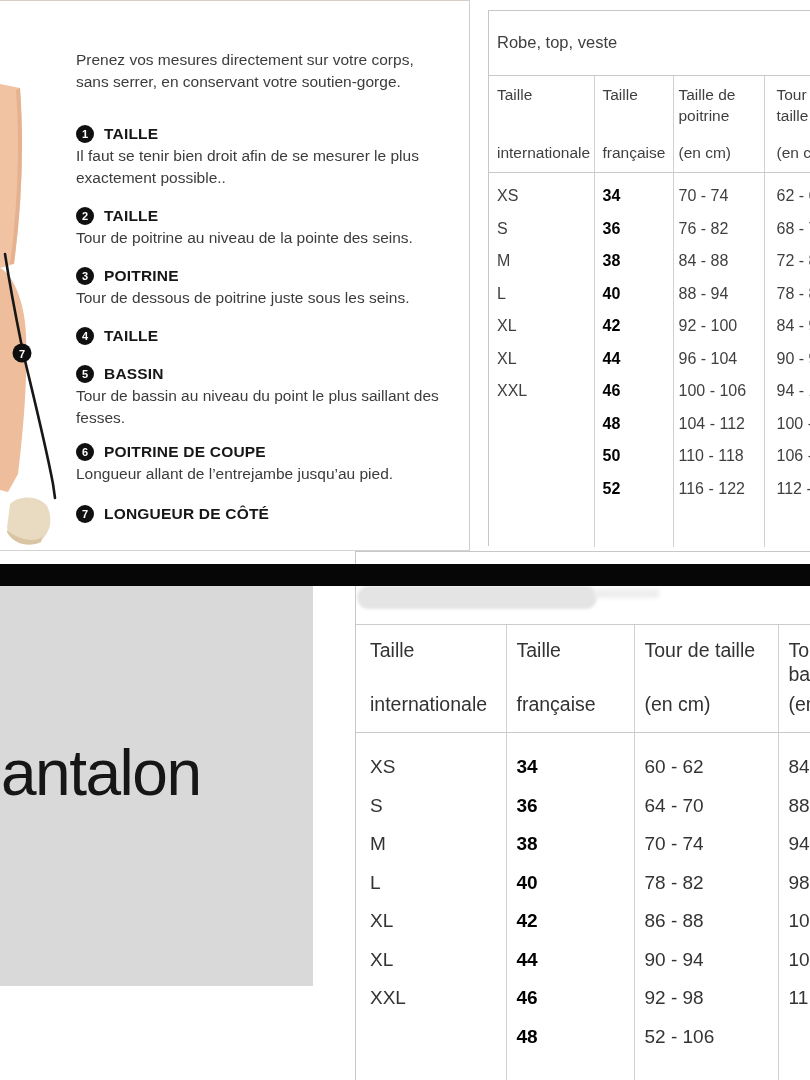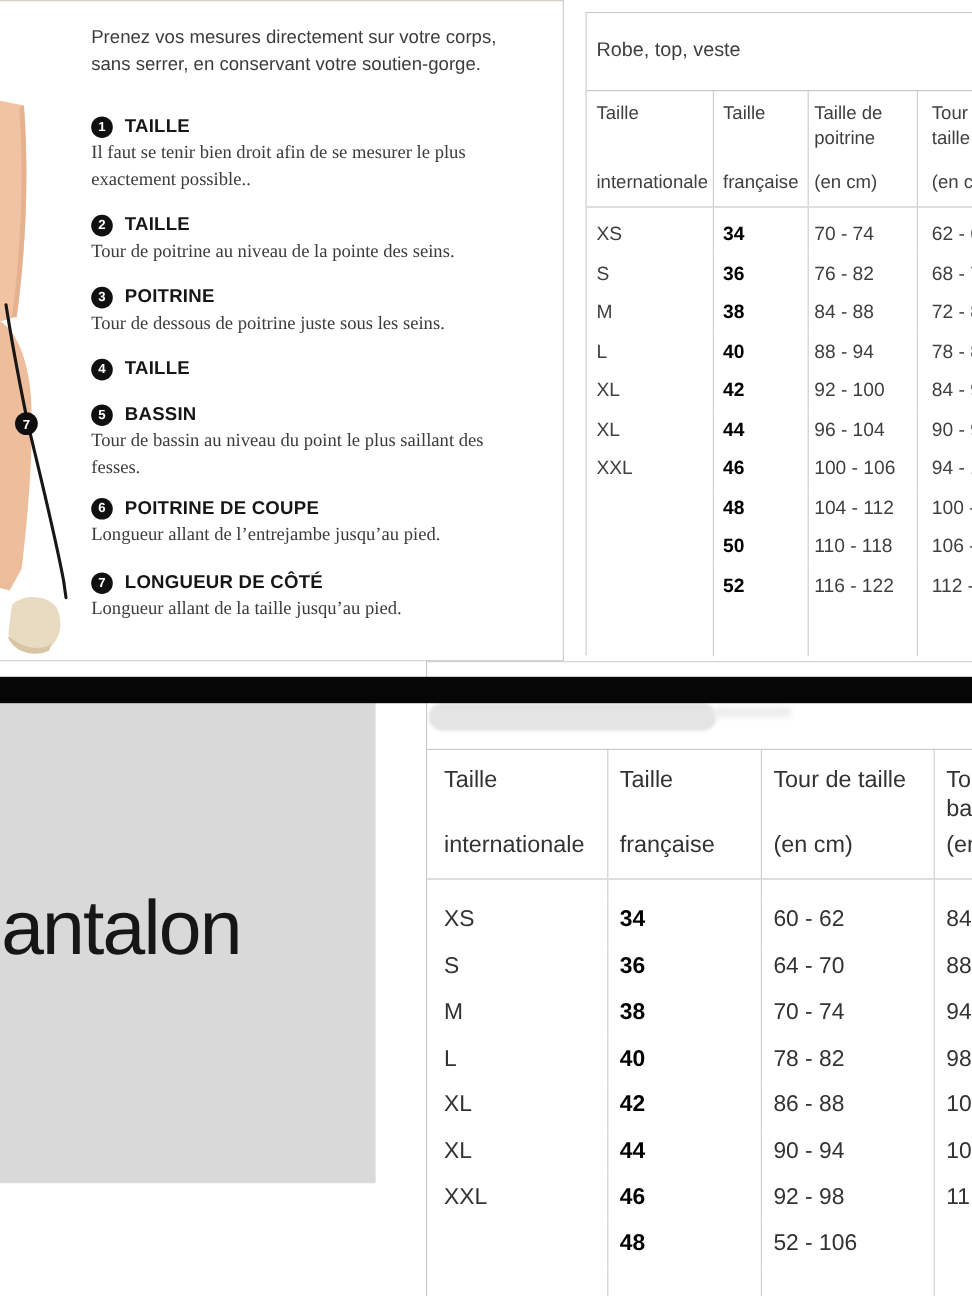--- a/index.html
+++ b/index.html
@@ -10,33 +10,33 @@
   }
 
   
   .measure-panel {
     position:absolute; left:0; top:8; width:470px; height:551px;
     background:#fff;
     border-top:1px solid #d8cec7; border-right:1px solid #cfcfcf; border-bottom:1px solid #d2d2d2;
   }
   .figure-svg { position:absolute; left:0; top:75px; width:112px; height:470px; }
   .measure-content { position:absolute; left:76px; top:20px; width:400px; }
-  .intro { font-size:15.5px; line-height:22px; color:#3c3c3c; white-space:pre-line; }
+  .intro { font-size:15.5px; line-height:22px; color:#3c3c3c; white-space:pre-line;margin-top:28px; }
   .m-item { margin-top:16px; }
   .m-item.first { margin-top:30px; }
   .m-item.mt12 { margin-top:12px; }
   .m-item.mt18 { margin-top:18px; }
   .m-head { display:flex; align-items:center; gap:10px; height:22px; }
   .badge {
     width:18px; height:18px; border-radius:50%; background:#101010; color:#fff;
     font-size:11px; font-weight:bold; display:flex; align-items:center; justify-content:center;
     flex:0 0 18px;
   }
   .m-title { font-size:15.5px; font-weight:bold; color:#161616; letter-spacing:.2px; }
-  .m-desc { font-size:15.5px; line-height:22px; color:#3c3c3c; white-space:pre-line;font-family:Liberation Serif, serif; }
+  .m-desc { font-size:15.5px; line-height:22px; color:#3c3c3c; white-space:pre-line; }
 
   
   table { border-collapse:collapse; table-layout:fixed; background:#fff; }
   td { vertical-align:middle; overflow:hidden; white-space:nowrap; }
   .bl { border-left:1px solid #d0d0d0; }
   .hcell { display:flex; flex-direction:column; justify-content:space-between; }
   .hl1 { white-space:normal; }
   .hl2 { white-space:nowrap; }
 
   
@@ -164,21 +164,20 @@
         <span class="m-title">POITRINE DE COUPE</span>
       </div>
       <div class="m-desc">Longueur allant de l’entrejambe jusqu’au pied.</div>
     </div>
 
     <div class="m-item mt18">
       <div class="m-head">
         <span class="badge">7</span>
         <span class="m-title">LONGUEUR DE CÔTÉ</span>
       </div>
-      <div class="m-desc">Longueur allant de la taille jusqu’au pied.</div>
     </div>
   </div>
 </div>
 
 <div class="robe-panel">
   <table class="robe-table">
     <colgroup>
         <col style="width:105px">
         <col style="width:79px">
         <col style="width:91px">

